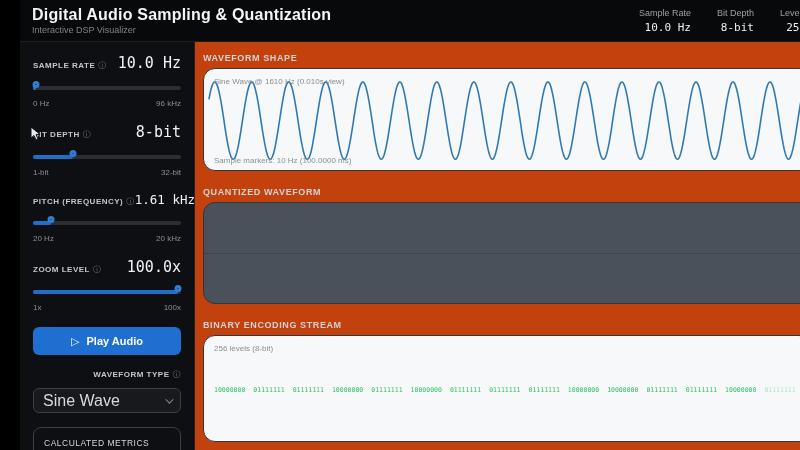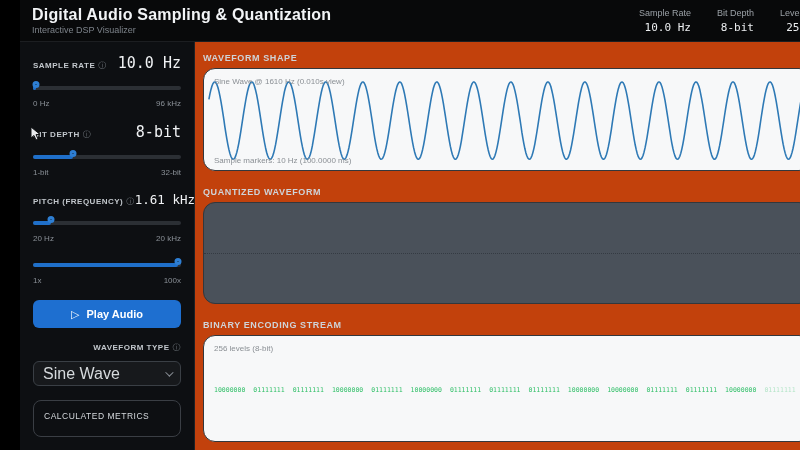--- a/index.html
+++ b/index.html
@@ -150,20 +150,24 @@
             </div>
           <div class="handle" style="left: 12%;"></div>
         </div>
         <div class="minmax">
           <span>20 Hz</span>
           <span>20 kHz</span>
         </div>
       </div>
 
       <div class="group">
+        <div class="group-head">
+          <span class="glabel"><span>ZOOM LEVEL</span><span class="info">ⓘ</span></span>
+          <span class="gvalue mono">100.0x</span>
+        </div>
         <div class="slider">
           <div class="track">
               <div class="fill" style="width: 98%;"></div>
             </div>
           <div class="handle" style="left: 98%;"></div>
         </div>
         <div class="minmax">
           <span>1x</span>
           <span>100x</span>
         </div>

